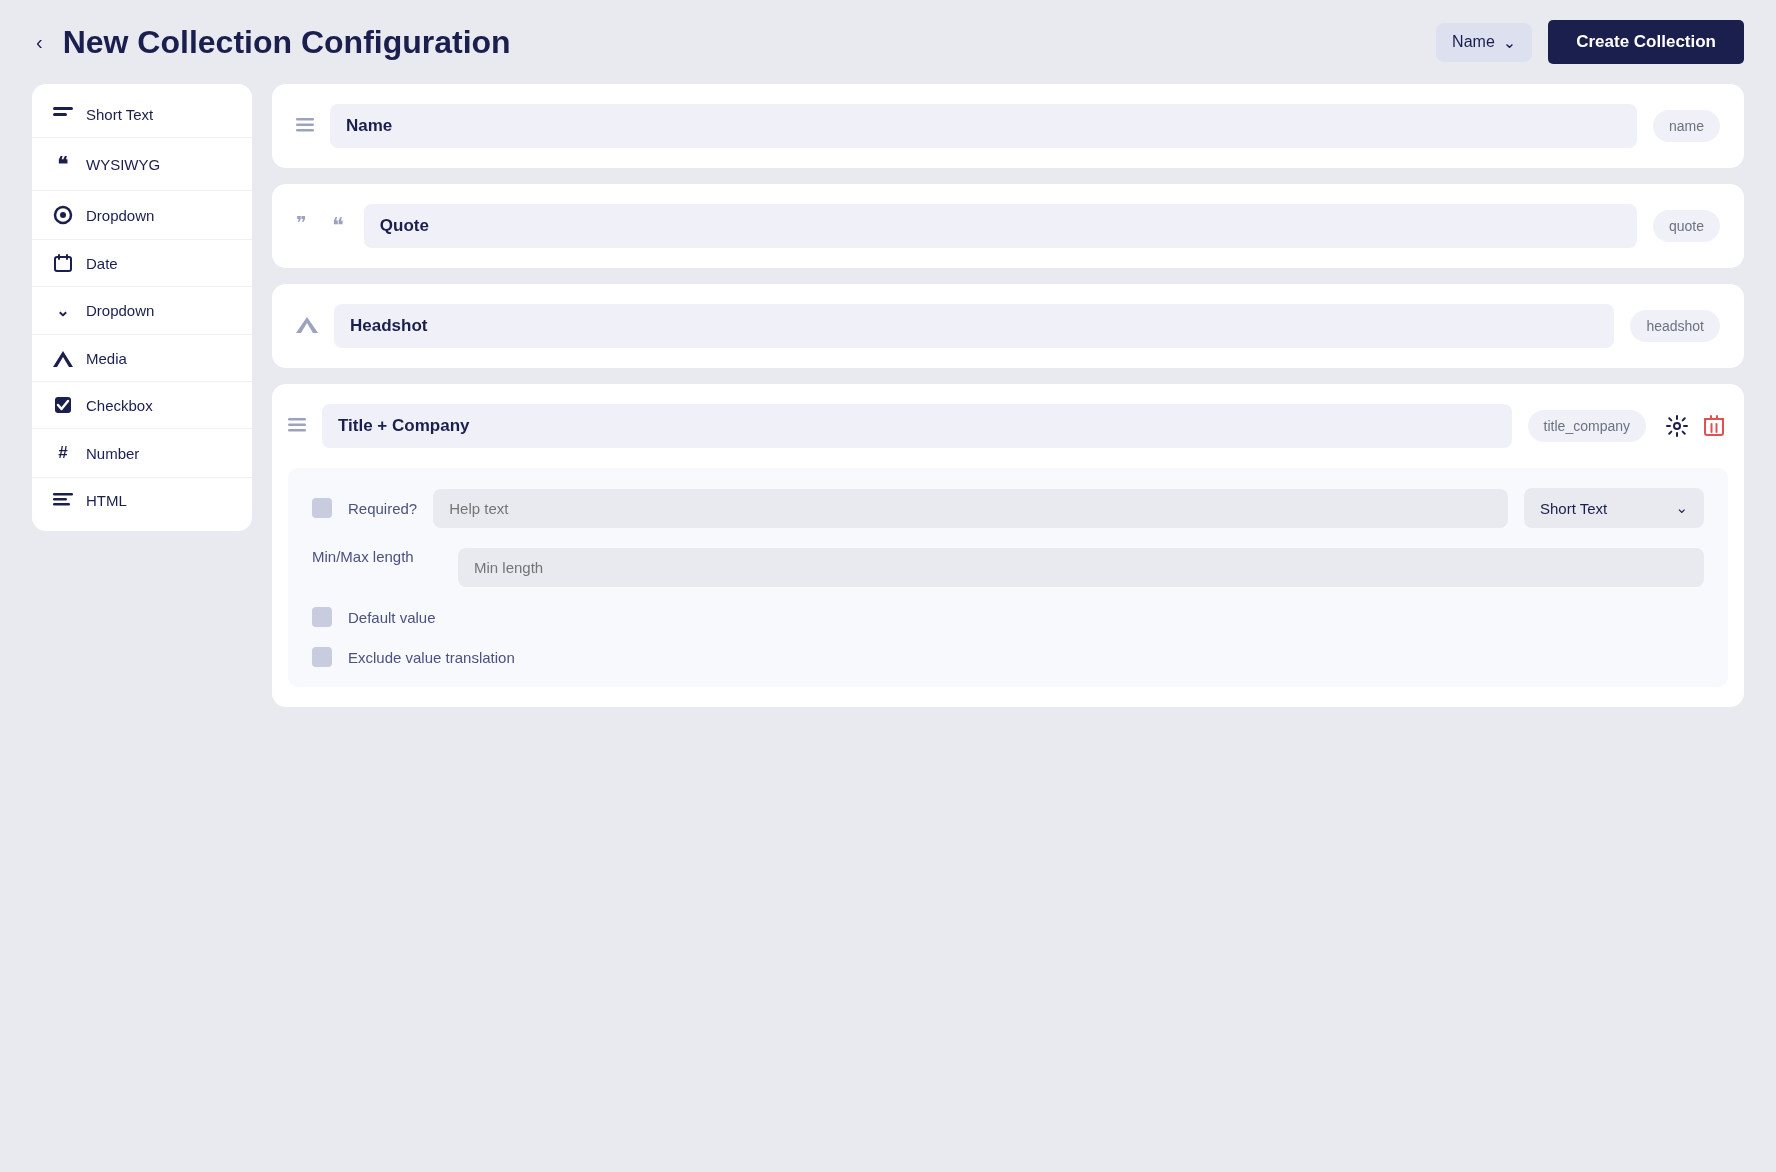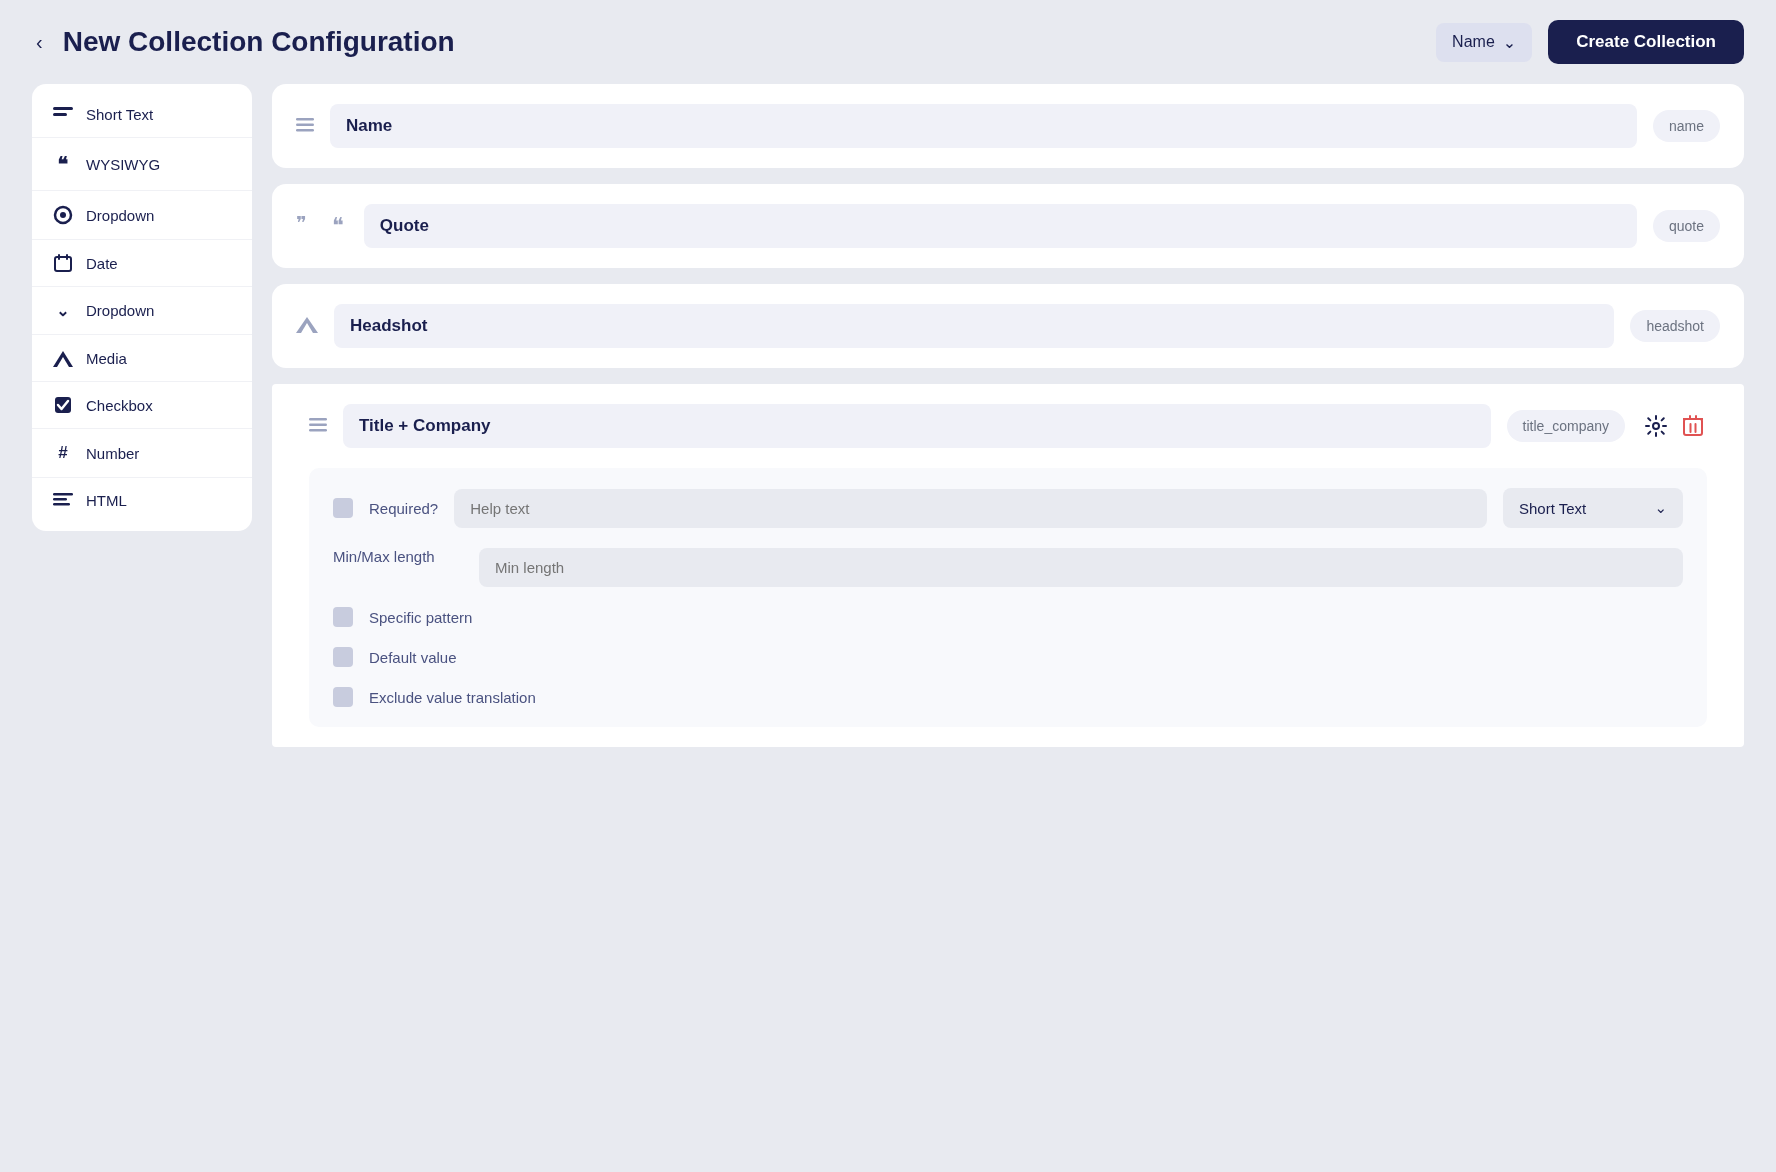--- a/index.html
+++ b/index.html
@@ -20,21 +20,21 @@
       background: none;
       border: none;
       cursor: pointer;
       color: #1a1f4e;
       font-size: 20px;
       display: flex;
       align-items: center;
       padding: 4px;
     }
     .page-title {
-      font-size: 28px;
+      font-size: 32px;
       font-weight: 800;
       color: #1a1f4e;
       flex: 1;
     }
     .name-dropdown {
       display: flex;
       align-items: center;
       gap: 8px;
       background: #dde0ef;
       border: none;
@@ -42,21 +42,21 @@
       padding: 10px 16px;
       font-size: 16px;
       color: #1a1f4e;
       cursor: pointer;
       font-weight: 500;
     }
     .create-btn {
       background: #1a1f4e;
       color: white;
       border: none;
-      border-radius: 10px;
+      border-radius: 5px;
       padding: 12px 28px;
       font-size: 17px;
       font-weight: 600;
       cursor: pointer;
     }
     .main-layout {
       display: flex;
       gap: 20px;
       padding: 0 32px 32px 32px;
     }
@@ -137,22 +137,22 @@
     .action-btn {
       background: none;
       border: none;
       cursor: pointer;
       padding: 4px;
       display: flex;
       align-items: center;
     }
     .expanded-card {
       background: white;
-      border-radius: 4px;
-      padding: 20px 37px;
+      border-radius: 14px;
+      padding: 20px 16px;
     }
     .expanded-options {
       margin-top: 20px;
       padding: 20px 24px;
       background: #f8f9fc;
       border-radius: 10px;
       display: flex;
       flex-direction: column;
       gap: 20px;
     }
@@ -399,24 +399,20 @@
             <span>Short Text</span>
             <span style="margin-left:auto;">⌄</span>
           </button>
         </div>
 
         <div class="min-max-row">
           <span class="min-max-label">Min/Max length</span>
           <input class="length-input" type="text" placeholder="Min length" style="">
         </div>
 
-        <div class="option-row">
-          <div class="checkbox-square"></div>
-          <span class="option-label">Specific pattern</span>
-        </div>
 
         <div class="option-row">
           <div class="checkbox-square"></div>
           <span class="option-label">Default value</span>
         </div>
 
         <div class="option-row">
           <div class="checkbox-square"></div>
           <span class="option-label">Exclude value translation</span>
         </div>

